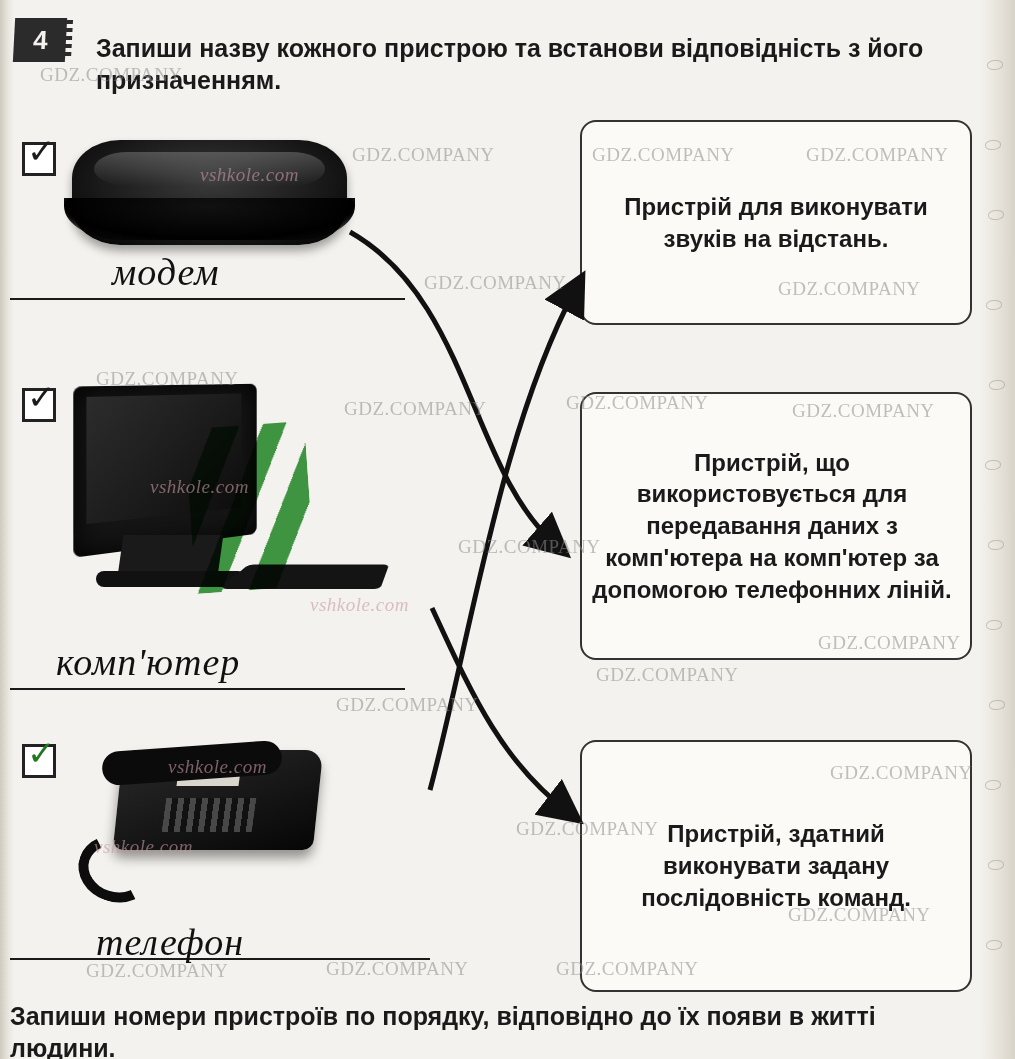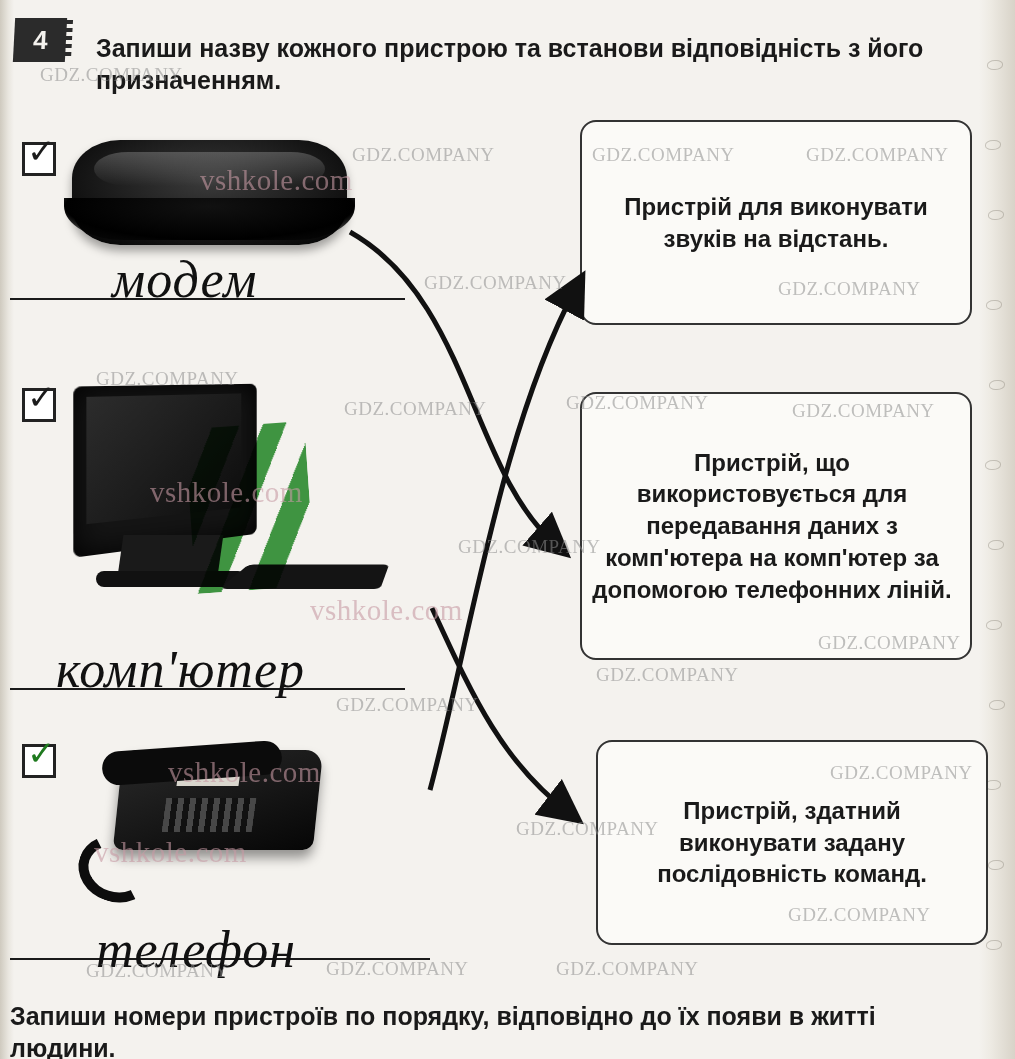--- a/index.html
+++ b/index.html
@@ -67,21 +67,21 @@
   }
   .checkbox.green span { color: #1f7a1f; }
 
   .answer-line {
     position: absolute; border-bottom: 2px solid #1a1a1a;
   }
   .handwritten {
     position: absolute;
     font-family: "Liberation Serif", serif;
     font-style: italic;
-    font-size: 52px;
+    font-size: 38px;
     color: #111;
     letter-spacing: 1px;
   }
 
   
   .modem-img {
     position: absolute; left: 72px; top: 140px; width: 275px; height: 105px;
     background: radial-gradient(ellipse at 50% 40%, #3a3a3a 0%, #1b1b1b 55%, #000 100%);
     border-radius: 48px / 38px;
     box-shadow: 0 6px 10px rgba(0,0,0,.35);
@@ -162,32 +162,32 @@
   .def-box {
     position: absolute; border: 2px solid #333; border-radius: 16px;
     background: #fbfaf7;
     display: flex; align-items: center; justify-content: center;
     text-align: center;
     font-size: 24px; line-height: 1.32; font-weight: 600;
     padding: 10px 16px;
   }
   #def1 { left: 580px; top: 120px;  width: 392px; height: 205px; }
   #def2 { left: 580px; top: 392px;  width: 392px; height: 268px; padding-left: 8px; }
-  #def3 { left: 580px; top: 740px;  width: 392px; height: 205px; margin-left: 16px; }
+  #def3 { left: 580px; top: 740px;  width: 392px; height: 252px; }
 
   
   svg.arrows { position: absolute; left: 0; top: 0; width: 1015px; height: 1059px; pointer-events: none; }
 
   
   .wm {
     position: absolute; color: #8d8d8d; opacity: .55;
     font-size: 19px; letter-spacing: .5px; white-space: nowrap;
     font-family: "Liberation Serif", serif;
   }
-  .wm.pink { color: #c79aa4; opacity: .6; font-size: 29px; }
+  .wm.pink { color: #c79aa4; opacity: .6; font-style: italic; font-size: 19px; }
 </style>
 </head>
 <body>
 
 <div class="page-edge-left"></div>
 <div class="page-edge-right"></div>
 <div class="scan-speckle">
   <i style="top:60px;left:8px"></i>
     <i style="top:140px;left:6px"></i>
     <i style="top:210px;left:9px"></i>

